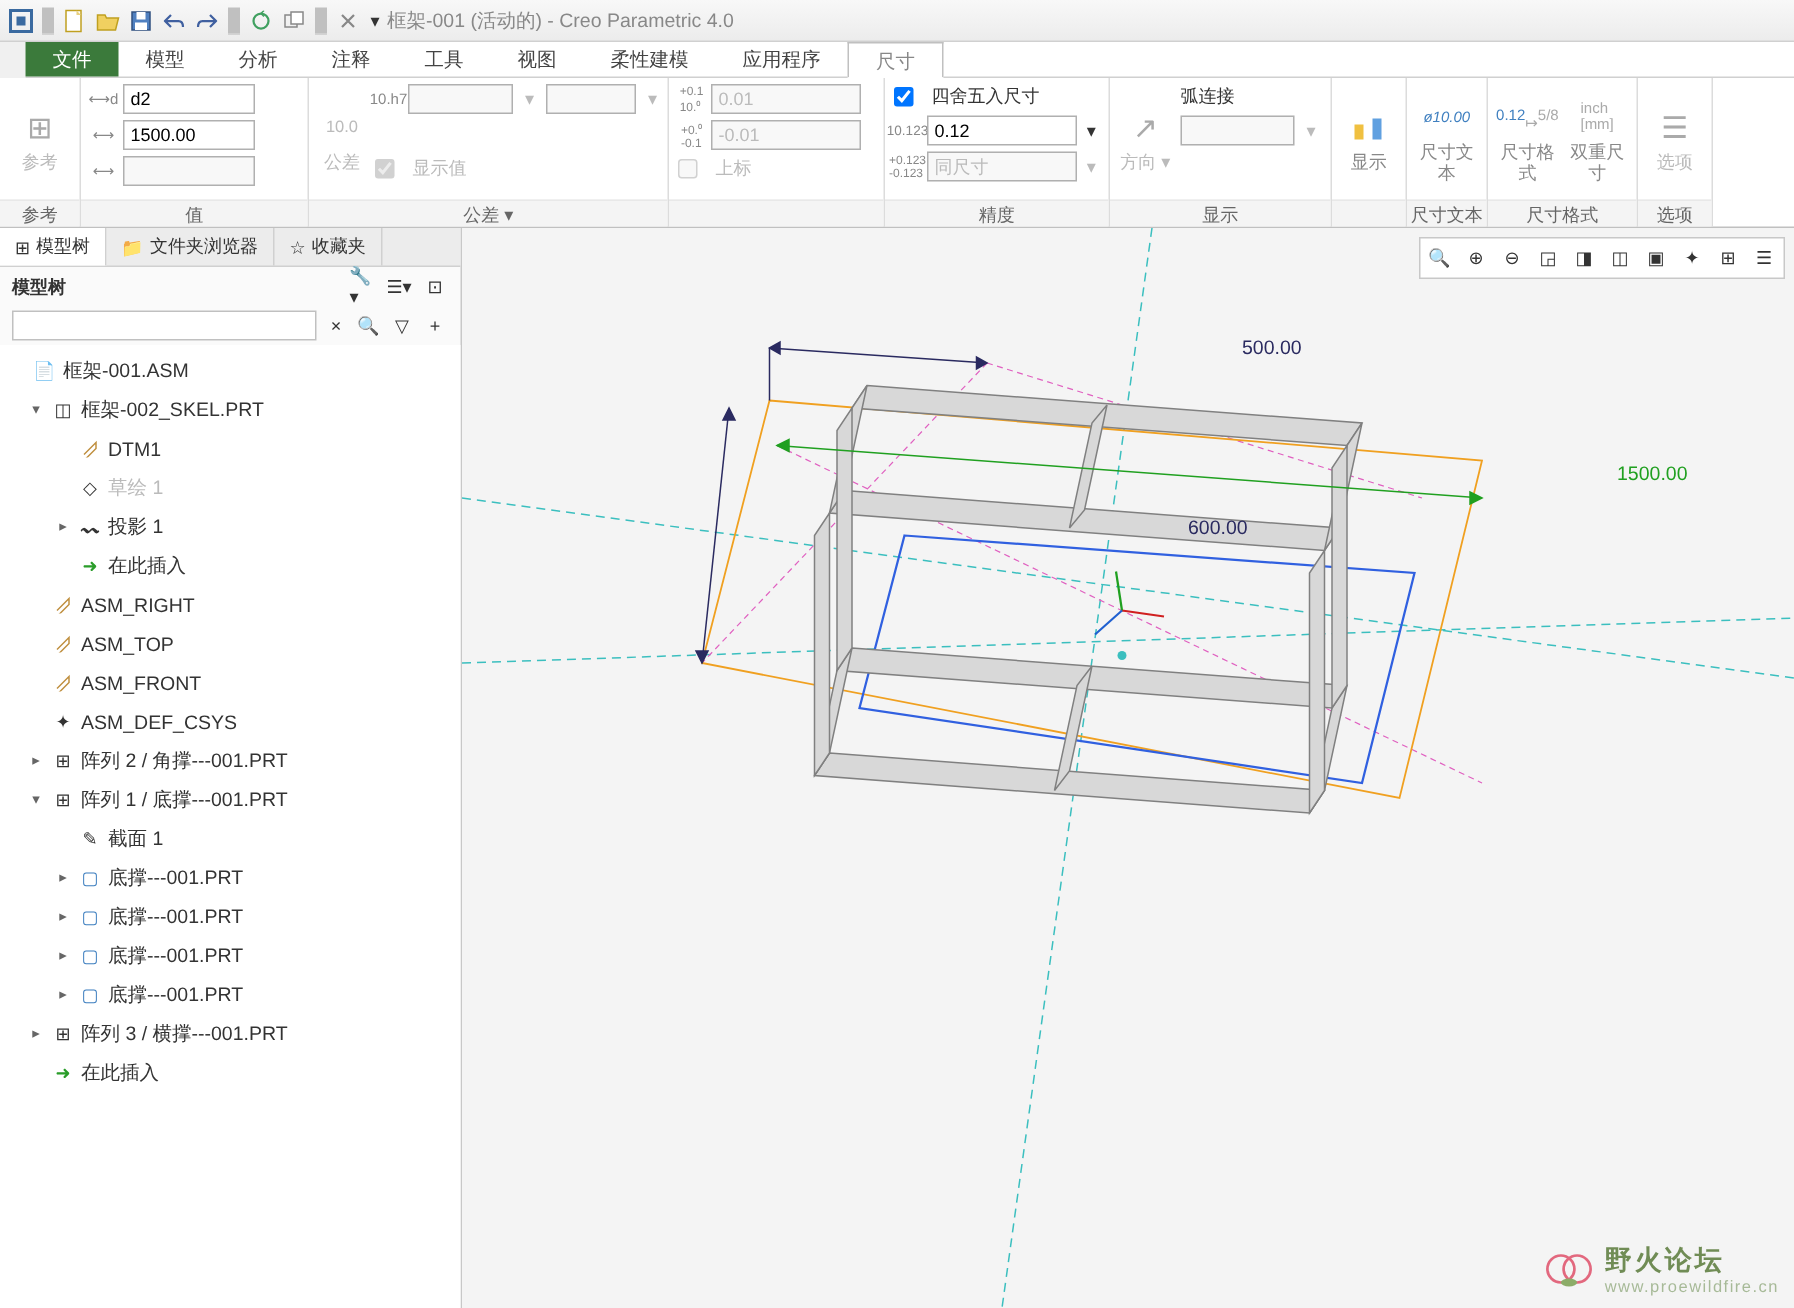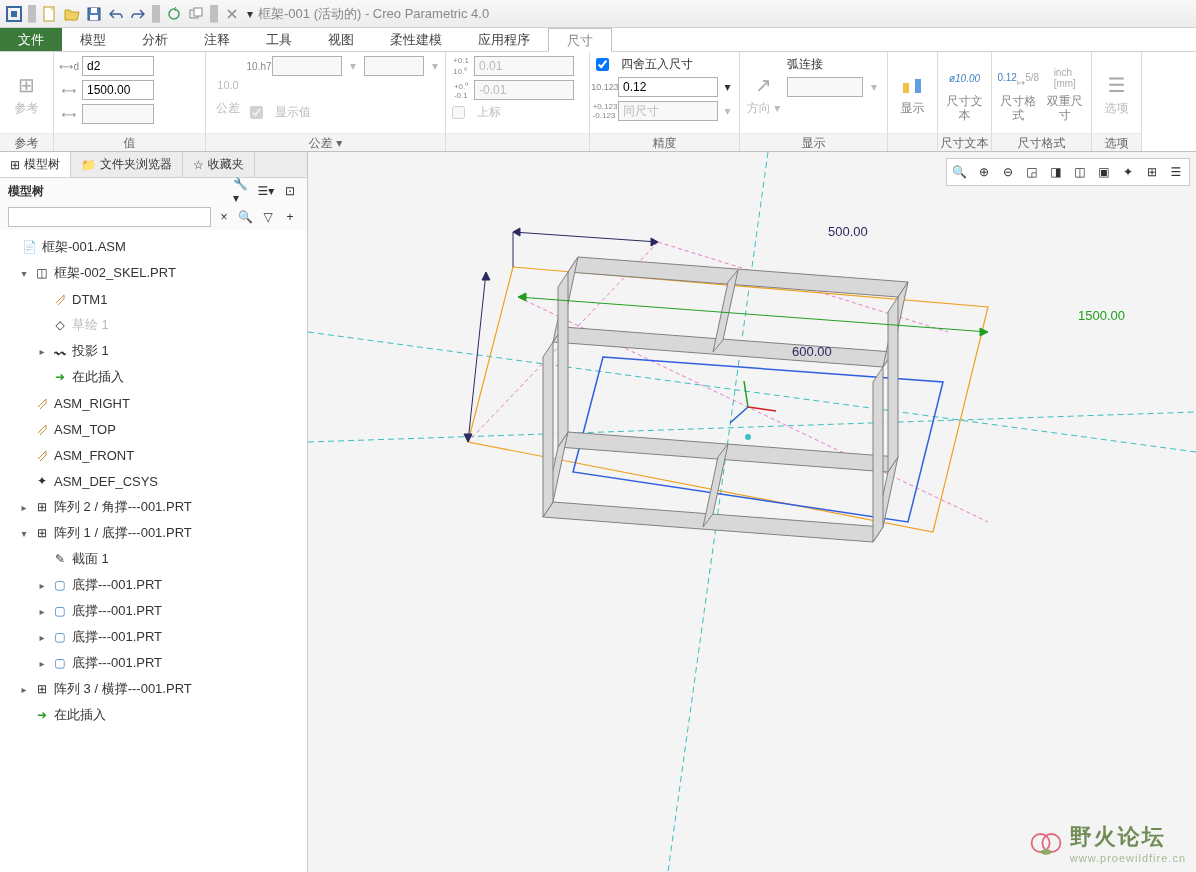--- a/index.html
+++ b/index.html
@@ -5,38 +5,38 @@
 * { box-sizing: border-box; margin: 0; padding: 0; font-family: "Microsoft YaHei", "Segoe UI", sans-serif; }
 body { background: #f0f0f0; width: 1196px; height: 872px; overflow: hidden; font-size: 12px; color: #333; }
 
 
 .qat { height: 28px; background: linear-gradient(#f8f8f8,#ececec); border-bottom: 1px solid #d0d0d0; display: flex; align-items: center; padding: 0 4px; gap: 2px; }
 .qat .ico { width: 20px; height: 20px; display: flex; align-items: center; justify-content: center; cursor: pointer; border-radius: 2px; }
 .qat .sep { width: 1px; height: 18px; background: #c0c0c0; margin: 0 2px; }
 .qat .title { flex: 1; text-align: left; color: #888; font-size: 13px; }
 
 
-.ribbon-tabs { height: 24px; background: #fff; display: flex; border-bottom: 1px solid #d0d0d0; }
+.ribbon-tabs { height: 24px; background: #fff; display: flex; border-bottom: 1px solid #d0d0d0; margin-left: 17px; }
 .ribbon-tabs .tab { padding: 0 18px; line-height: 24px; font-size: 13px; color: #444; cursor: pointer; }
 .ribbon-tabs .tab.file { background: #3b7a3b; color: #fff; }
 .ribbon-tabs .tab.active { border: 1px solid #c0c0c0; border-bottom: 1px solid #fff; background: #fff; margin-bottom: -1px; color: #555; }
 .ribbon-tabs .tab.contextual { color: #888; }
 
 
 .ribbon { height: 100px; background: #fff; border-bottom: 1px solid #c0c0c0; display: flex; }
 .rgroup { border-right: 1px solid #dcdcdc; display: flex; flex-direction: column; justify-content: space-between; padding: 4px 6px 0 6px; }
 .rgroup .content { flex: 1; display: flex; align-items: flex-start; gap: 6px; }
 .rgroup .glabel { height: 18px; text-align: center; color: #666; font-size: 12px; background: #f4f4f4; margin: 0 -6px; border-top: 1px solid #e8e8e8; line-height: 18px; }
 .bigbtn { display: flex; flex-direction: column; align-items: center; justify-content: center; width: 48px; height: 72px; cursor: pointer; color: #888; }
 .bigbtn .bicon { width: 32px; height: 32px; display: flex; align-items: center; justify-content: center; font-size: 20px; color: #aaa; }
 .bigbtn .blabel { font-size: 12px; text-align: center; line-height: 14px; }
 .valcol { display: flex; flex-direction: column; gap: 4px; }
 .valrow { display: flex; align-items: center; gap: 4px; }
 .valrow .vicon { width: 18px; height: 16px; display: flex; align-items: center; justify-content: center; color: #888; font-size: 10px; }
-.valrow input[type=text] { height: 20px; width: 72px; border: 1px solid #b0b0b0; padding: 0 4px; font-size: 12px; }
+.valrow input[type=text] { height: 20px; width: 88px; border: 1px solid #b0b0b0; padding: 0 4px; font-size: 12px; }
 .disabled { color: #bbb !important; }
 .disabled input { background: #f8f8f8; color: #bbb; }
 .chk { display: flex; align-items: center; gap: 12px; }
 .chk input { width: 13px; height: 13px; }
 
 
 .main { display: flex; height: 720px; }
 .sidepanel { width: 308px; background: #fafafa; border-right: 1px solid #c8c8c8; display: flex; flex-direction: column; }
 .sp-tabs { height: 26px; display: flex; background: #ececec; border-bottom: 1px solid #d0d0d0; }
 .sp-tabs .sptab { padding: 0 10px; display: flex; align-items: center; gap: 4px; font-size: 12px; cursor: pointer; border-right: 1px solid #d0d0d0; }
@@ -54,21 +54,21 @@
 .ind1 { padding-left: 18px; }
 .ind2 { padding-left: 36px; }
 
 
 .viewport { flex: 1; background: #f4f4f4; position: relative; overflow: hidden; }
 .vtoolbar { position: absolute; top: 6px; right: 6px; display: flex; gap: 2px; background: #fff; border: 1px solid #c8c8c8; padding: 2px; }
 .vtoolbar .vbtn { width: 22px; height: 22px; display: flex; align-items: center; justify-content: center; cursor: pointer; }
 .dim-label { position: absolute; font-size: 13px; font-family: Arial; }
 .watermark { position: absolute; bottom: 8px; right: 10px; display: flex; align-items: center; gap: 6px; opacity: 0.85; }
 .watermark .logo { width: 36px; height: 36px; }
-.watermark .wt1 { font-size: 22px; color: #5a7a3a; font-weight: bold; letter-spacing: 2px; }
+.watermark .wt1 { font-size: 18px; color: #5a7a3a; font-weight: bold; letter-spacing: 2px; }
 .watermark .wt2 { font-size: 11px; color: #9ab088; letter-spacing: 1px; }
 
 svg.frame { position: absolute; top: 0; left: 0; }
 .smallico { width: 18px; height: 18px; display:inline-flex; align-items:center; justify-content:center; cursor:pointer; }
 </style>
 </head>
 <body>
 
 <div class="qat">
   <span class="ico">

